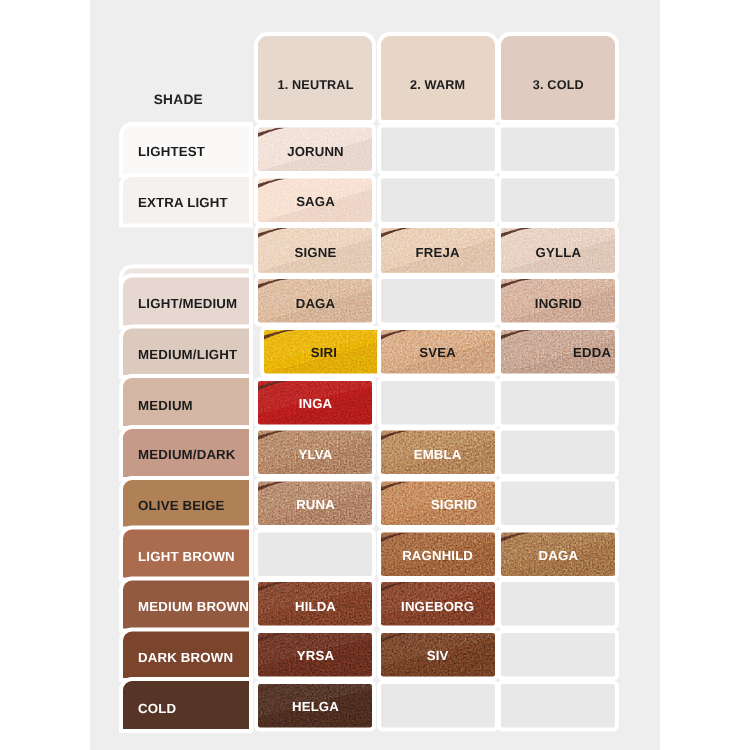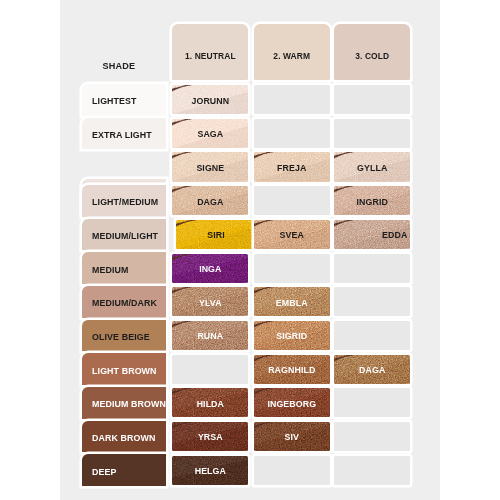--- a/index.html
+++ b/index.html
@@ -191,21 +191,21 @@
           <g mask="url(#mgrain)" style="mix-blend-mode:overlay;opacity:1">
             <rect width="76.3" height="29.3" filter="url(#grainf)"></rect>
           </g>
           <path d="M0,29.3 L76.3,7 L76.3,29.3 Z" fill="rgba(70,32,16,0.055)"></path>
         </svg>
         <span class="lbl" style="color: rgb(28, 28, 28); padding-left: 45px;">EDDA</span>
       </div>
       <div class="shadecell" style="top: 252.2px; height: 31.9px; background: rgb(211, 182, 164); color: rgb(28, 28, 28);">
         <span>MEDIUM</span>
       </div>
-      <div class="swatch" style="left: 172.2px; width: 76.3px; top: 253.5px; height: 29.3px; background: #701a75;">
+      <div class="swatch" style="left: 172.2px; width: 76.3px; top: 253.5px; height: 29.3px; background: #b91c1c;">
         <svg class="grain" viewBox="0 0 76.3 29.3" preserveAspectRatio="none">
           <path d="M0,0 L76.3,0 L76.3,3 L0,22 Z" fill="rgba(255,248,242,0.05)"></path>
           <path d="M0,6.4 C6,3.3 13,0.8 20.5,0 L13.5,0 C9,1.2 3.5,2.6 0,3.7 Z" fill="rgba(84,46,34,0.92)"></path>
           <g mask="url(#mgrain)" style="mix-blend-mode:overlay;opacity:1">
             <rect width="76.3" height="29.3" filter="url(#grainf)"></rect>
           </g>
           <path d="M0,29.3 L76.3,7 L76.3,29.3 Z" fill="rgba(70,32,16,0.055)"></path>
         </svg>
         <span class="lbl" style="color: rgb(255, 255, 255);">INGA</span>
       </div>
@@ -253,21 +253,21 @@
       </div>
       <div class="swatch" style="left: 253.6px; width: 76.3px; top: 320.84px; height: 29.3px; background: rgb(194, 134, 89);">
         <svg class="grain" viewBox="0 0 76.3 29.3" preserveAspectRatio="none">
           <path d="M0,0 L76.3,0 L76.3,3 L0,22 Z" fill="rgba(255,248,242,0.05)"></path>
           <path d="M0,6.4 C6,3.3 13,0.8 20.5,0 L13.5,0 C9,1.2 3.5,2.6 0,3.7 Z" fill="rgba(84,46,34,0.92)"></path>
           <g mask="url(#mgrain)" style="mix-blend-mode:overlay;opacity:1">
             <rect width="76.3" height="29.3" filter="url(#grainf2)"></rect>
           </g>
           <path d="M0,29.3 L76.3,7 L76.3,29.3 Z" fill="rgba(70,32,16,0.055)"></path>
         </svg>
-        <span class="lbl" style="color: rgb(255, 255, 255);">SIGRID</span>
+        <span class="lbl" style="color: rgb(255, 255, 255); padding-left: 22px;">SIGRID</span>
       </div>
       <div class="empty" style="left: 334.1px; width: 76.3px; top: 320.84px; height: 29.3px;"></div>
       <div class="shadecell" style="top: 353.21px; height: 31.9px; background: rgb(171, 107, 78); color: rgb(255, 255, 255);">
         <span>LIGHT BROWN</span>
       </div>
       <div class="empty" style="left: 172.2px; width: 76.3px; top: 354.51px; height: 29.3px;"></div>
       <div class="swatch" style="left: 253.6px; width: 76.3px; top: 354.51px; height: 29.3px; background: rgb(162, 101, 61);">
         <svg class="grain" viewBox="0 0 76.3 29.3" preserveAspectRatio="none">
           <path d="M0,0 L76.3,0 L76.3,3 L0,22 Z" fill="rgba(255,248,242,0.05)"></path>
           <path d="M0,6.4 C6,3.3 13,0.8 20.5,0 L13.5,0 C9,1.2 3.5,2.6 0,3.7 Z" fill="rgba(84,46,34,0.92)"></path>
@@ -335,21 +335,21 @@
           <path d="M0,6.4 C6,3.3 13,0.8 20.5,0 L13.5,0 C9,1.2 3.5,2.6 0,3.7 Z" fill="rgba(84,46,34,0.92)"></path>
           <g mask="url(#mgrain)" style="mix-blend-mode:overlay;opacity:1">
             <rect width="76.3" height="29.3" filter="url(#grainf2)"></rect>
           </g>
           <path d="M0,29.3 L76.3,7 L76.3,29.3 Z" fill="rgba(70,32,16,0.055)"></path>
         </svg>
         <span class="lbl" style="color: rgb(255, 255, 255);">SIV</span>
       </div>
       <div class="empty" style="left: 334.1px; width: 76.3px; top: 421.85px; height: 29.3px;"></div>
       <div class="shadecell" style="top: 454.22px; height: 31.9px; background: rgb(87, 53, 38); color: rgb(255, 255, 255);">
-        <span>DEEP</span>
+        <span>COLD</span>
       </div>
       <div class="swatch" style="left: 172.2px; width: 76.3px; top: 455.52px; height: 29.3px; background: rgb(76, 45, 32);">
         <svg class="grain" viewBox="0 0 76.3 29.3" preserveAspectRatio="none">
           <path d="M0,0 L76.3,0 L76.3,3 L0,22 Z" fill="rgba(255,248,242,0.05)"></path>
           <path d="M0,6.4 C6,3.3 13,0.8 20.5,0 L13.5,0 C9,1.2 3.5,2.6 0,3.7 Z" fill="rgba(84,46,34,0.92)"></path>
           <g mask="url(#mgrain)" style="mix-blend-mode:overlay;opacity:1">
             <rect width="76.3" height="29.3" filter="url(#grainf)"></rect>
           </g>
           <path d="M0,29.3 L76.3,7 L76.3,29.3 Z" fill="rgba(70,32,16,0.055)"></path>
         </svg>

